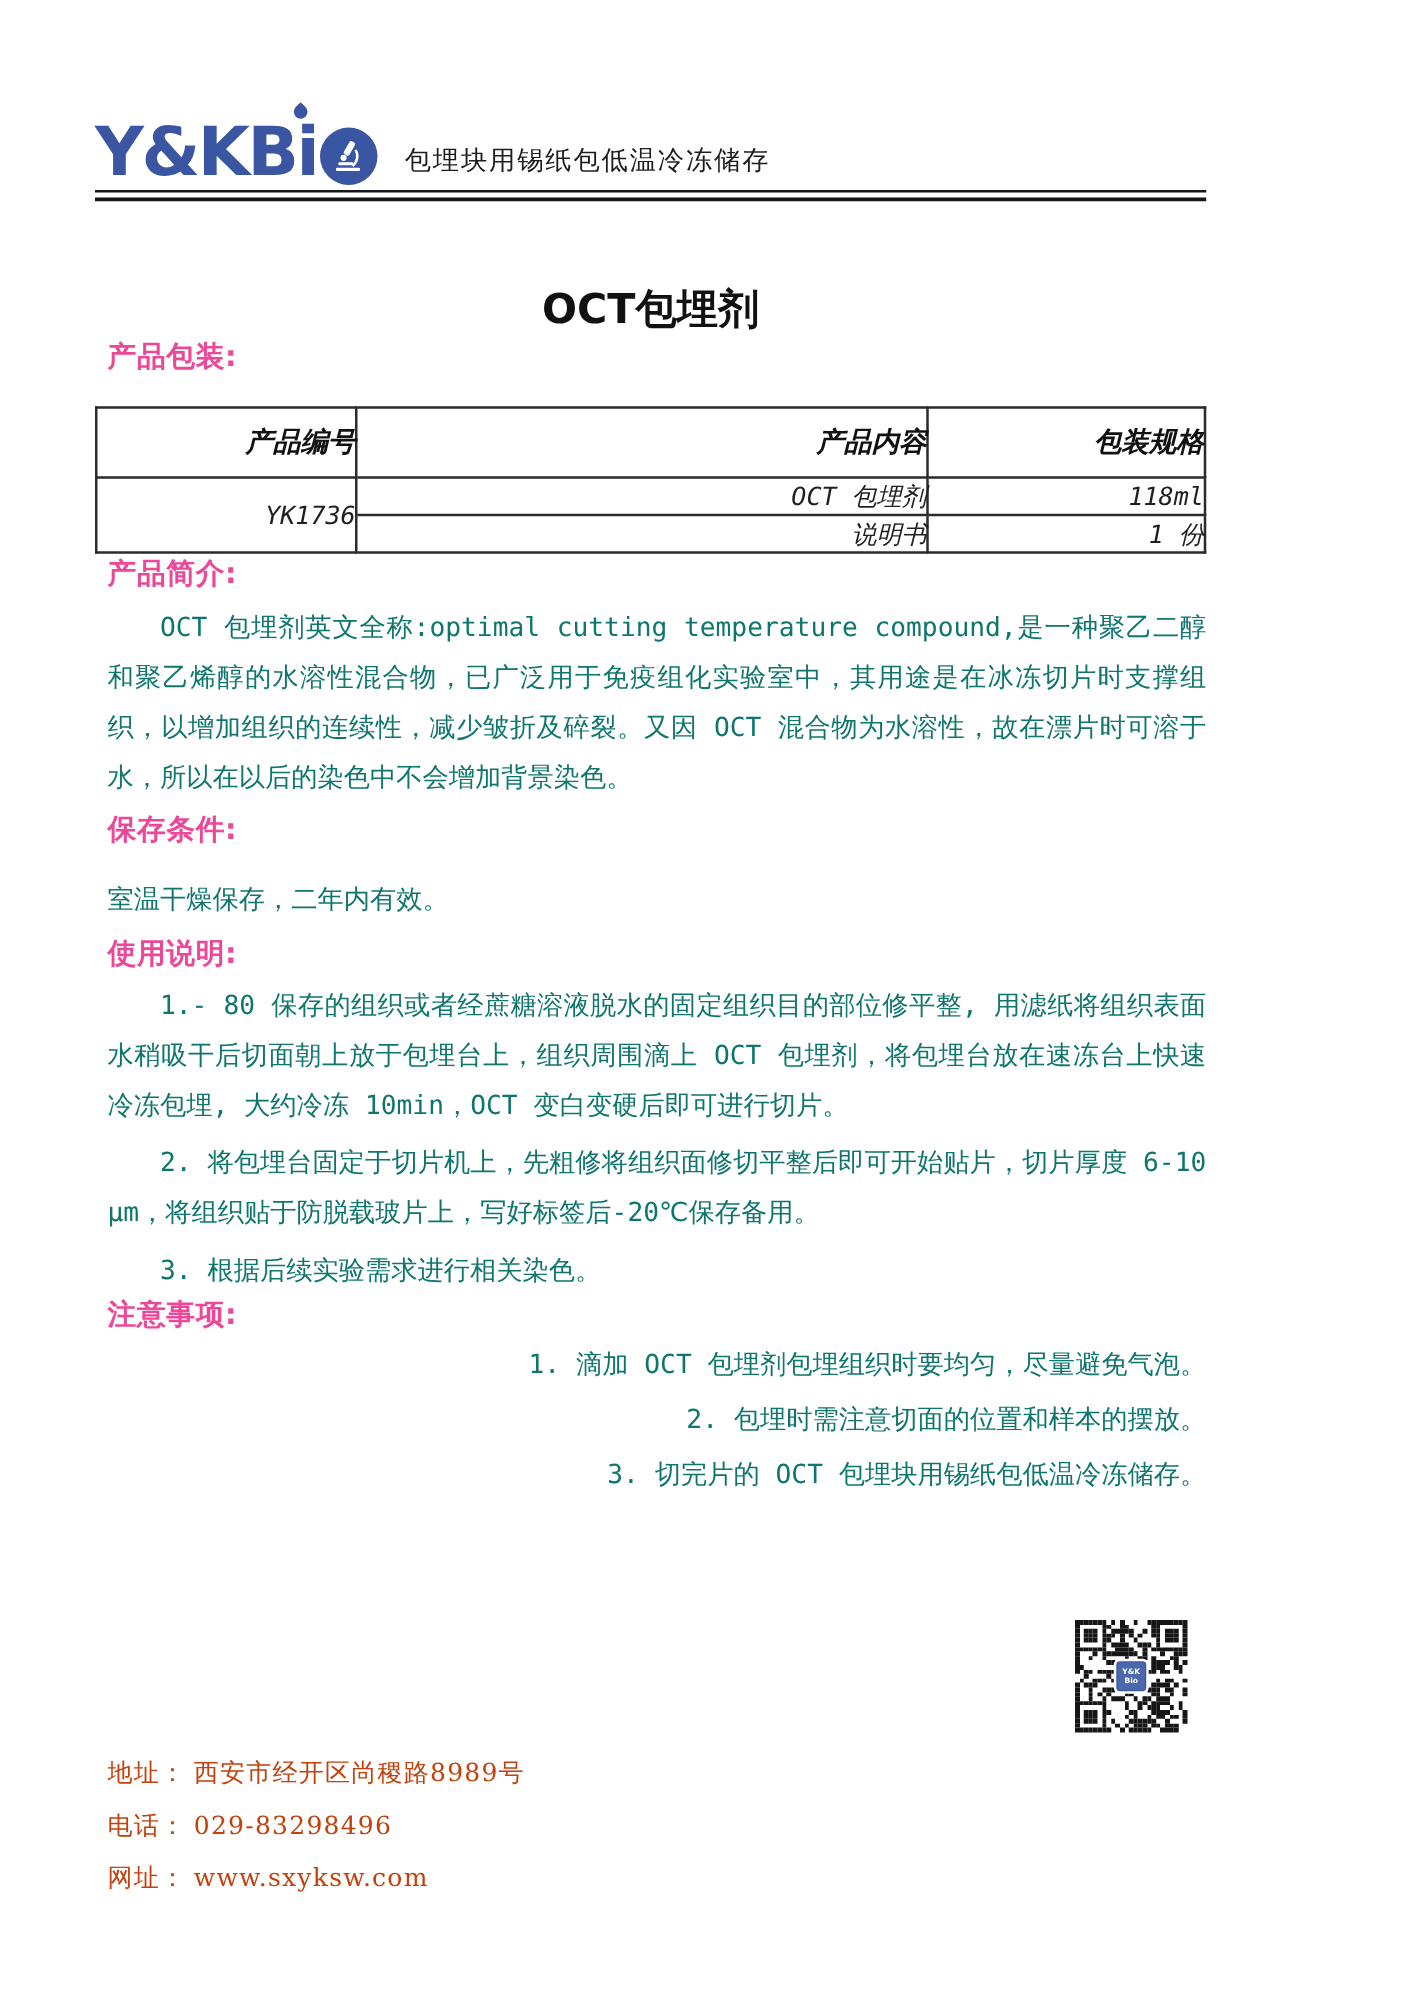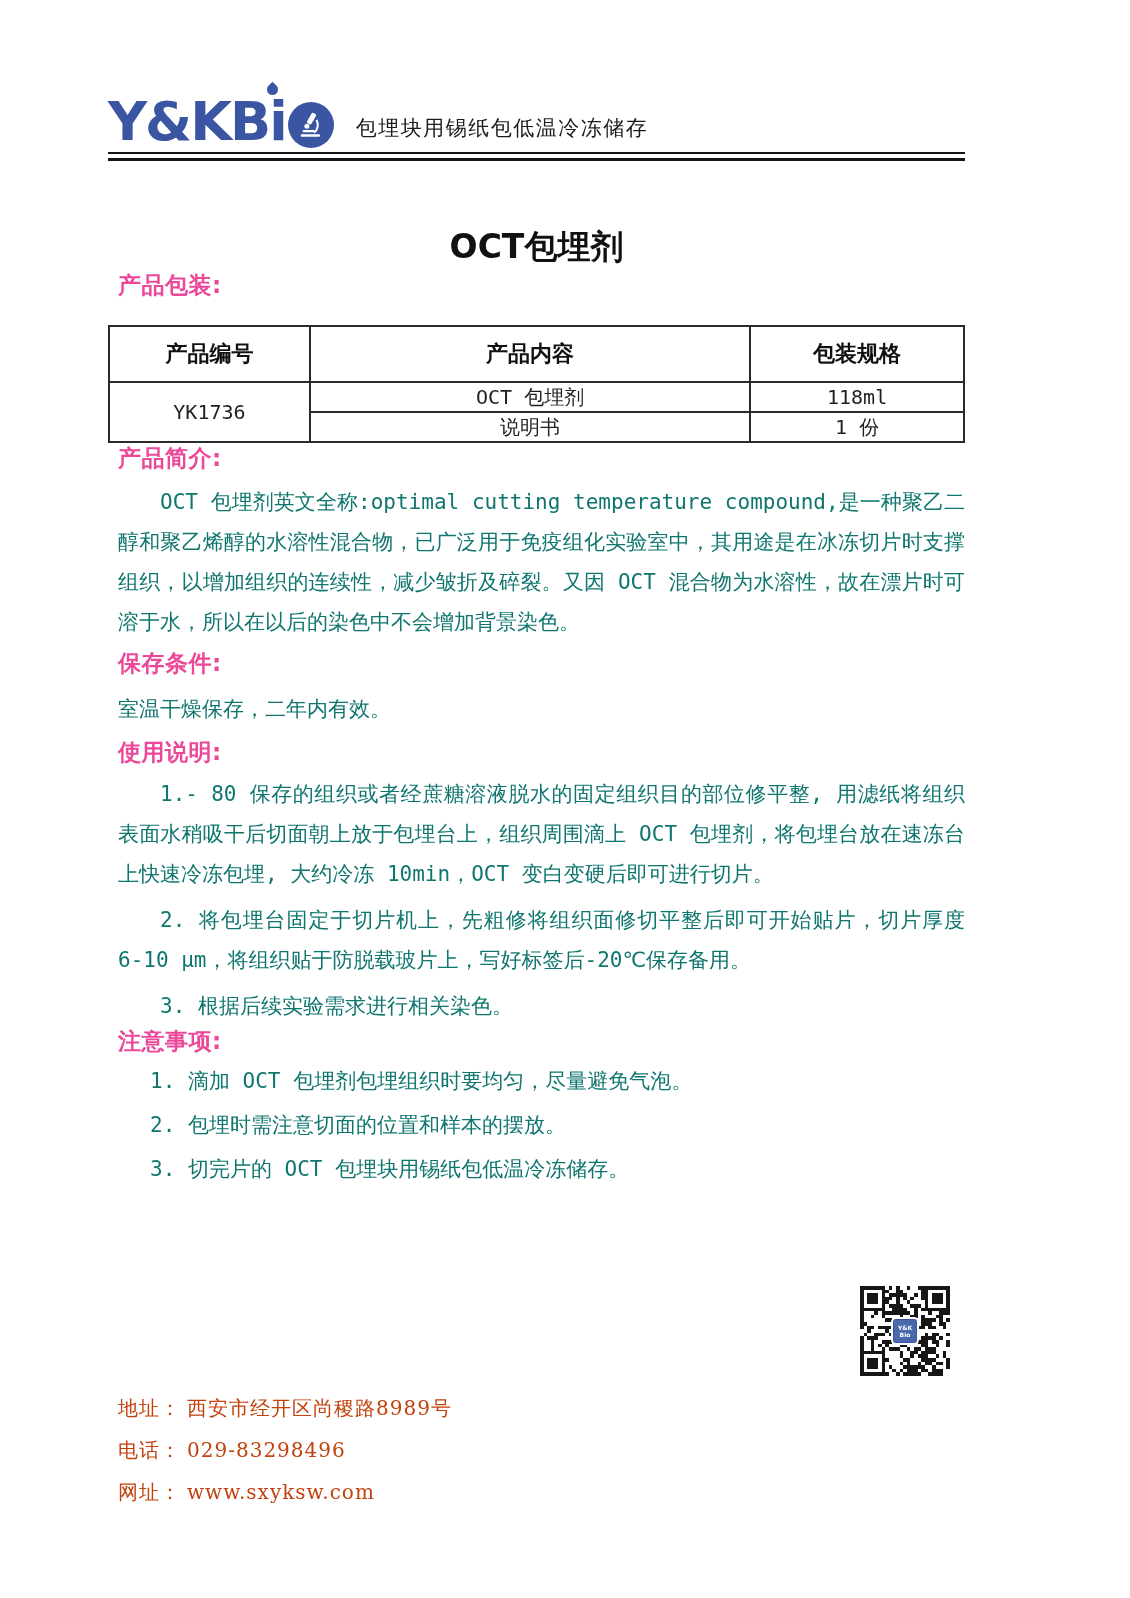--- a/index.html
+++ b/index.html
@@ -3,21 +3,21 @@
 <meta charset="utf-8">
 <style>
   * { margin:0; padding:0; box-sizing:border-box; }
   html,body { background:#ffffff; }
   .page {
     position:relative;
     width:1130px; height:1598px;
     margin:0 auto;
     background:#ffffff;
     overflow:hidden;
-    padding:88px 165px 0 108px;
+    padding:88px 165px 0 76px;
     font-family:"DejaVu Sans", "Liberation Sans", sans-serif;
     color:#1f1f1f;
   }
 
   
   .logo-row { display:flex; align-items:flex-end; height:62px; }
   .logo { position:relative; display:flex; align-items:flex-end; }
   .logo-text {
     font-family:"DejaVu Sans", sans-serif;
     font-weight:800; font-size:54px; line-height:56px;
@@ -52,39 +52,39 @@
   .h-store { margin-top:4px;  }
   .h-usage { margin-top:8px;  }
   .h-notes { margin-top:6px;  }
 
   
   table.product {
     width:100%; margin-top:24px; border-collapse:collapse;
     table-layout:fixed;
   }
   table.product th, table.product td {
-    border:2px solid #2b2b2b; text-align:center; vertical-align:middle;
+    border:2px solid #2b2b2b; text-align:right; vertical-align:middle;font-style:italic;
   }
   table.product th { height:56px; font-size:22px; font-weight:bold; color:#111; }
   table.product td {
     height:30px; font-size:20px;
     font-family:"DejaVu Sans Mono", "Liberation Mono", sans-serif;
   }
   col.c1 { width:23.5%; } col.c2 { width:51.5%; } col.c3 { width:25%; }
 
   
   .para {
     margin:8px 0 0 10px; font-size:21px; line-height:40px;
     text-align:justify; color:#0f766e;
     font-family:"DejaVu Sans Mono", "DejaVu Sans", sans-serif;
   }
   .indent { text-indent:2em; }
-  .note-item { margin-left:42px; text-align:left; margin-top:4px; }
+  .note-item { margin-left:42px; text-align:right; margin-top:4px; }
   .p-intro { margin-bottom:6px; }
-  .p-store { margin-top:10px; margin-bottom:8px; }
+  .p-store { margin-top:20px; margin-bottom:8px; }
   .p-step  { margin-top:6px; }
 
   
   .qr-wrap { display:flex; justify-content:flex-end; margin-top:94px; padding-right:12px; }
   .qr {
     position:relative; width:96px; height:96px; background:#fff; padding:3px;
   }
   .qr-grid {
     width:100%; height:100%;
     display:grid; grid-template-columns:repeat(25,1fr); grid-template-rows:repeat(25,1fr);

